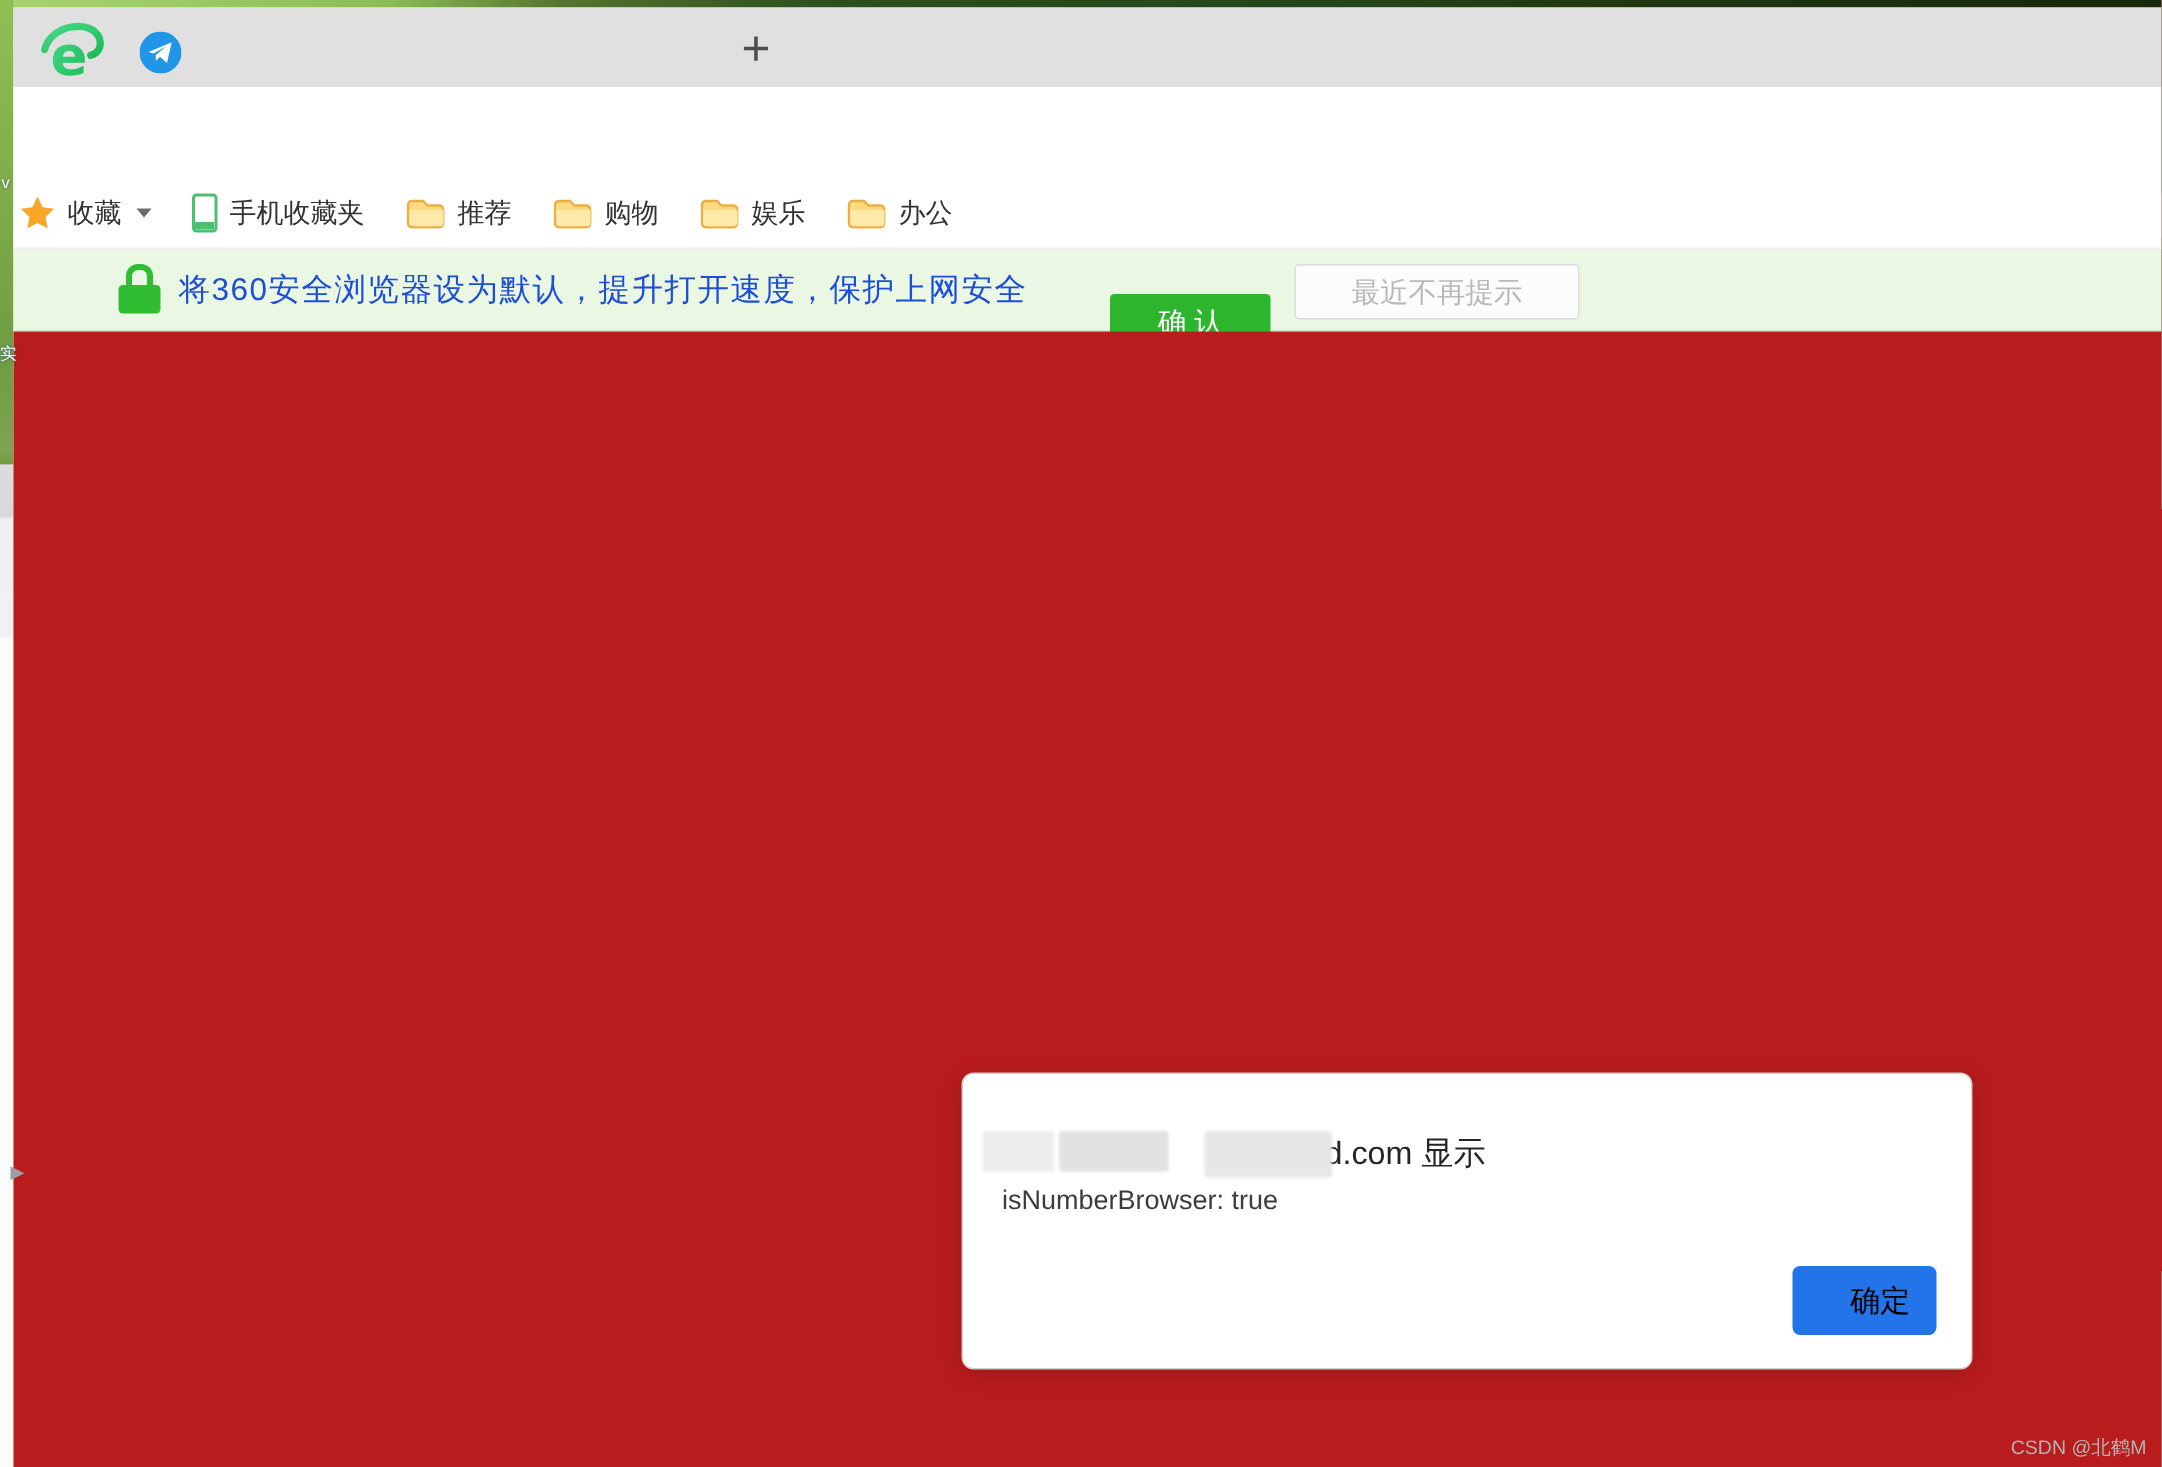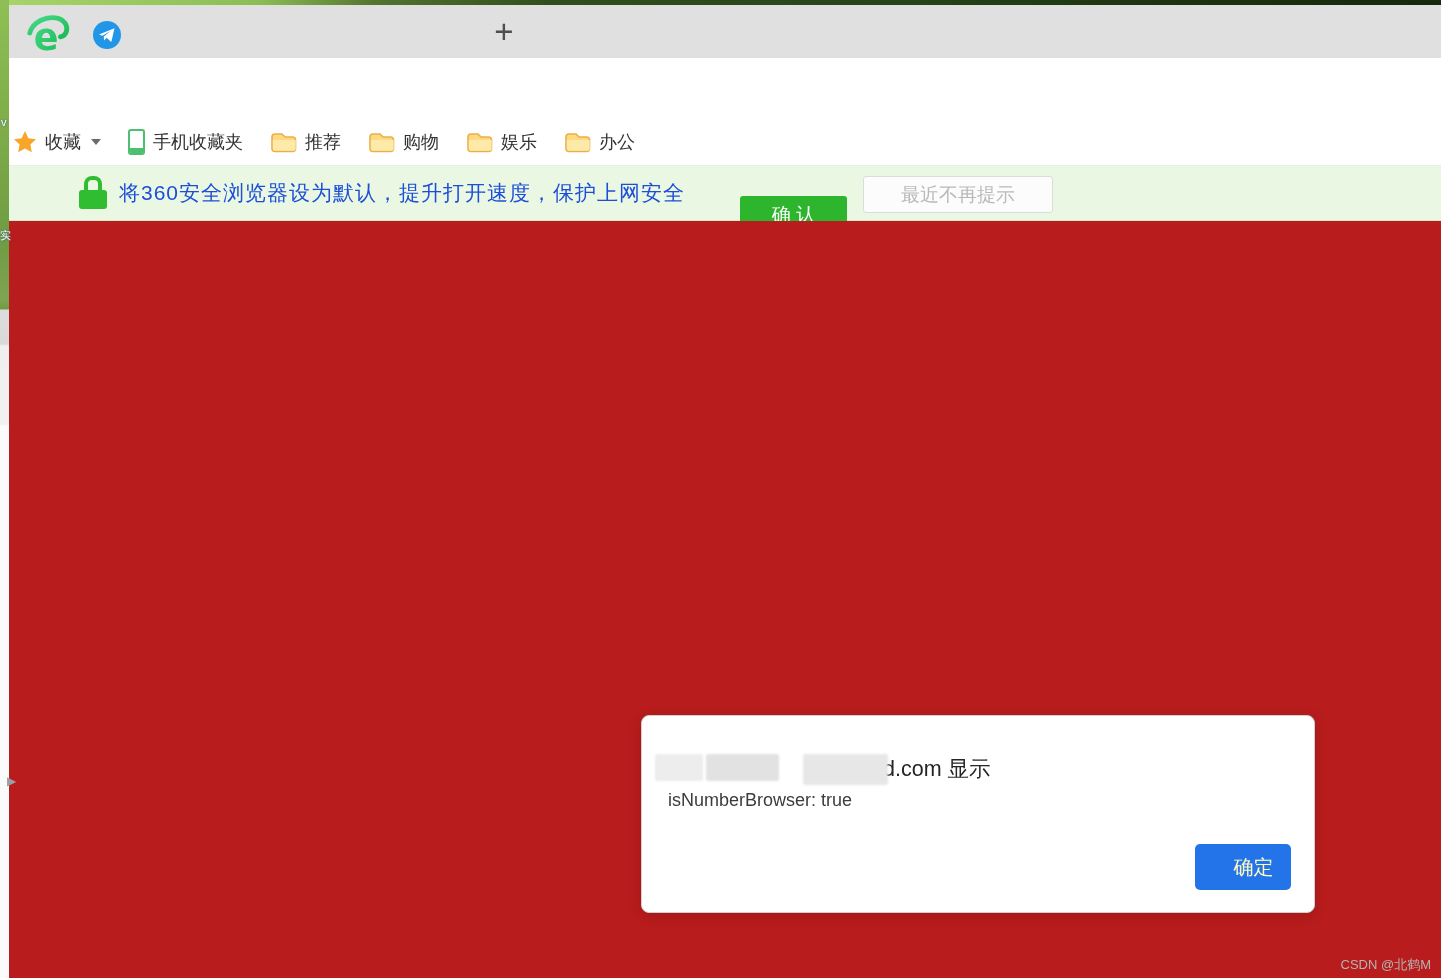--- a/index.html
+++ b/index.html
@@ -89,21 +89,21 @@
   .dialog { position:absolute; left:632px; top:710px; width:674px; height:198px; background:#fff;
     border:1px solid #cfcfcf; border-radius:8px; box-shadow:0 3px 14px rgba(0,0,0,.14); }
   .dlg-title { position:absolute; left:13px; top:38px; display:flex; align-items:flex-start; }
   .redact { display:inline-block; border-radius:2px; filter:blur(1px); }
   .r1 { width:48px; height:27px; background:#ededed; margin-right:3px; }
   .r2 { width:73px; height:27px; background:#e2e2e2; margin-right:24px; }
   .r3 { width:85px; height:31px; background:#e7e7e7; margin-right:1px; }
   .dlg-title-text { font-size:21.5px; color:#232629; white-space:nowrap; margin-left:-6px; }
   .dlg-msg { position:absolute; left:26px; top:74px; font-size:18px; color:#3a3d40; }
   .btn-ok { position:absolute; left:553px; top:128px; width:96px; height:46px; background:#2374e8;
-    border:none; border-radius:5px; color:#fef9c3; font-size:20px; font-family:inherit;padding-left:21px; }
+    border:none; border-radius:5px; color:#000000; font-size:20px; font-family:inherit;padding-left:21px; }
 
   .watermark { position:absolute; right:10px; bottom:4px; font-size:13px; color:#b3b3b3; }
 
   
   .mosaic { position:absolute; border-radius:2px; filter:blur(1.1px);
     background-image:
       linear-gradient(45deg,#d7d7d7 25%,transparent 25%,transparent 75%,#d7d7d7 75%),
       linear-gradient(45deg,#d7d7d7 25%,#ececec 25%,#ececec 75%,#d7d7d7 75%);
     background-size:18px 18px; background-position:0 0,9px 9px; }
 </style>

